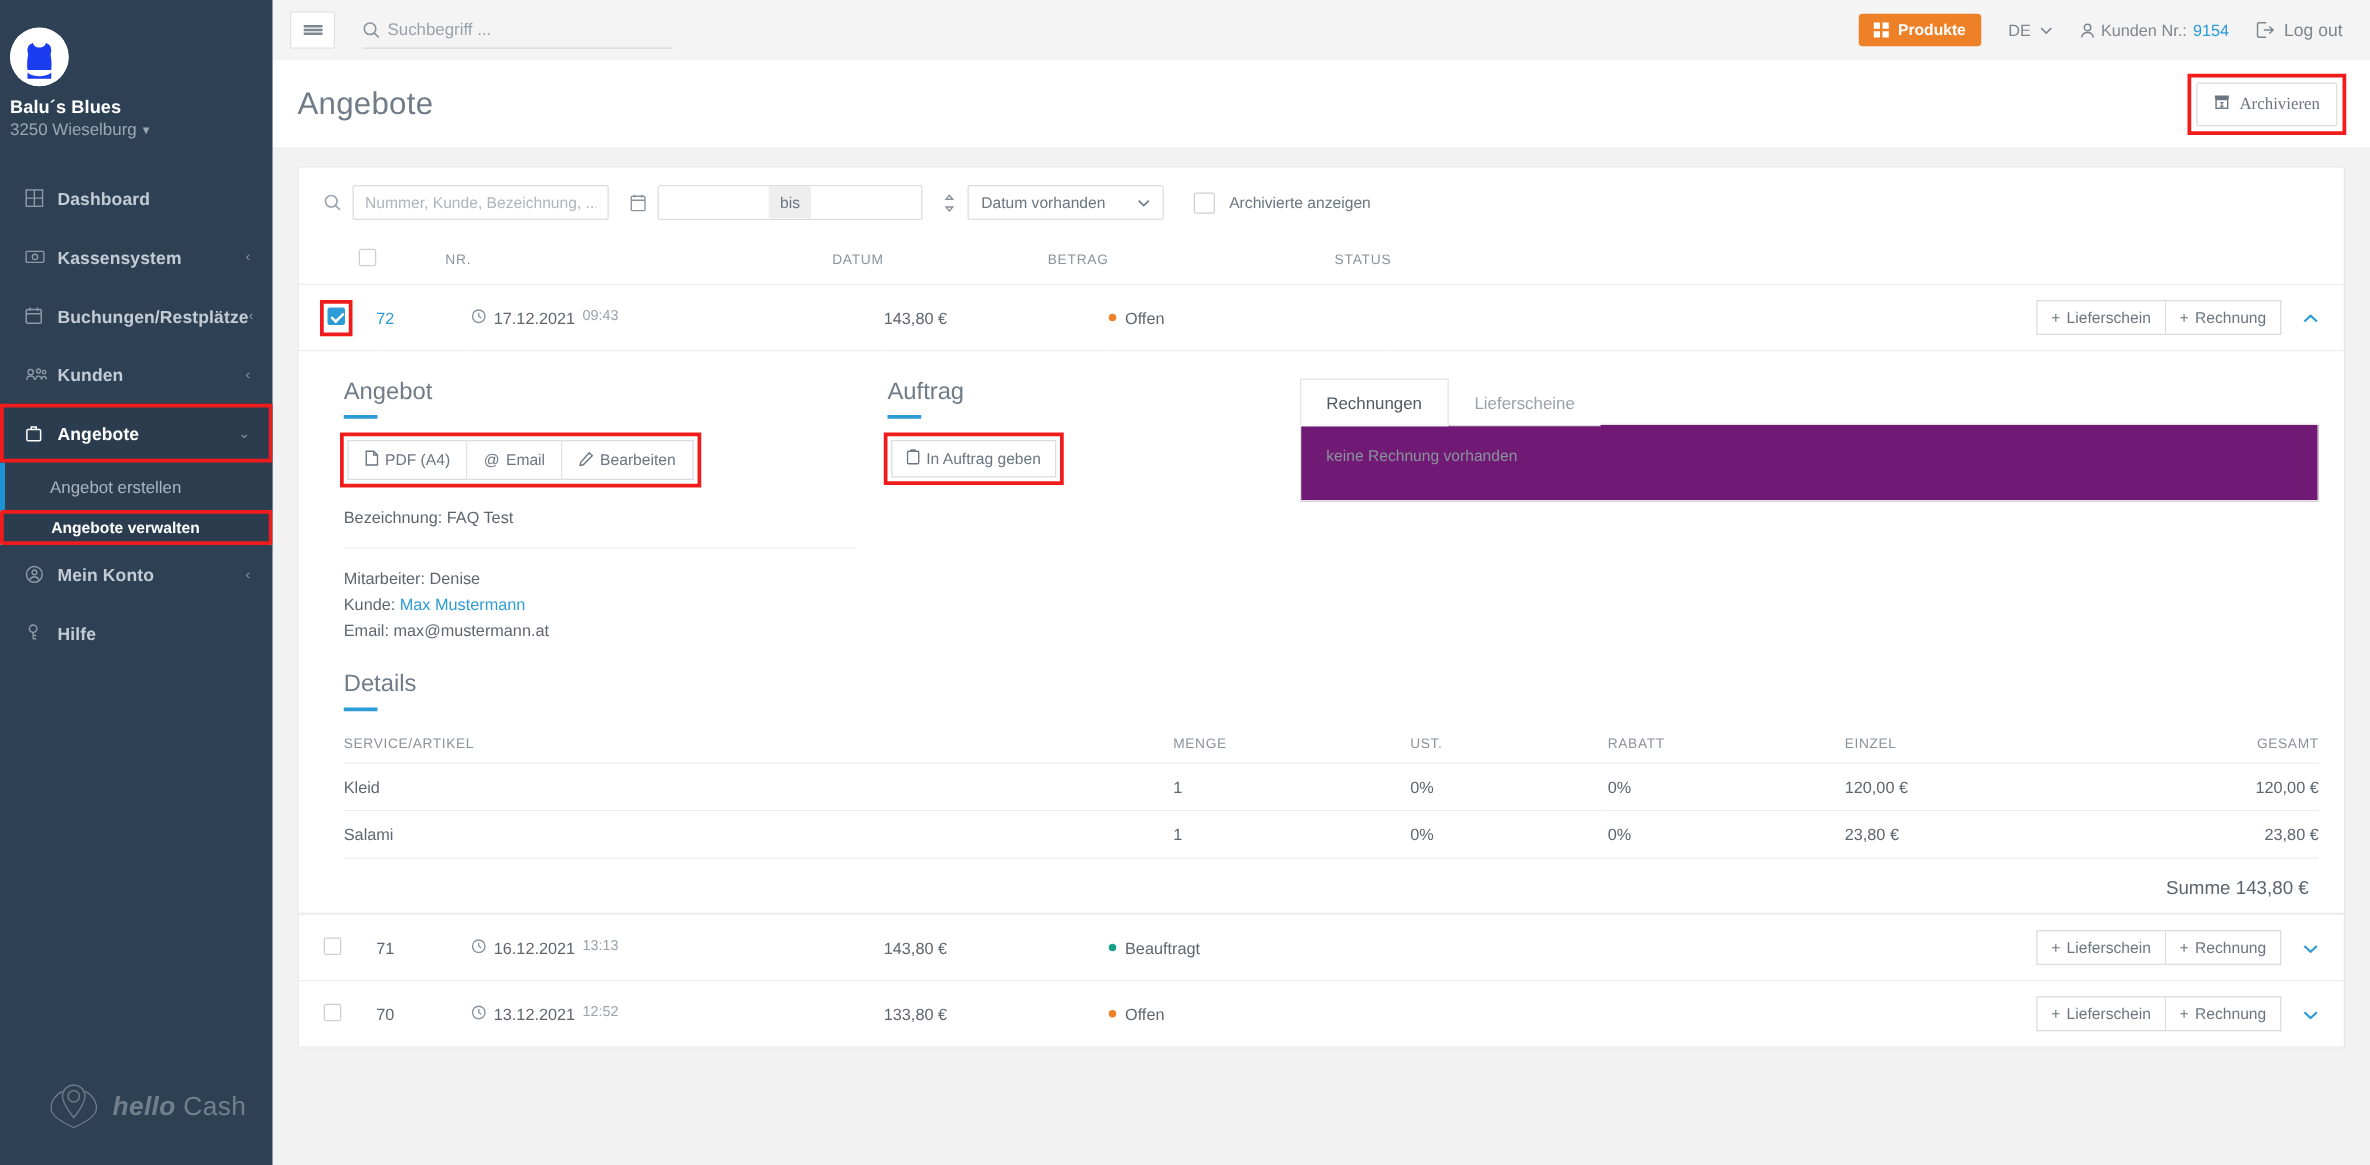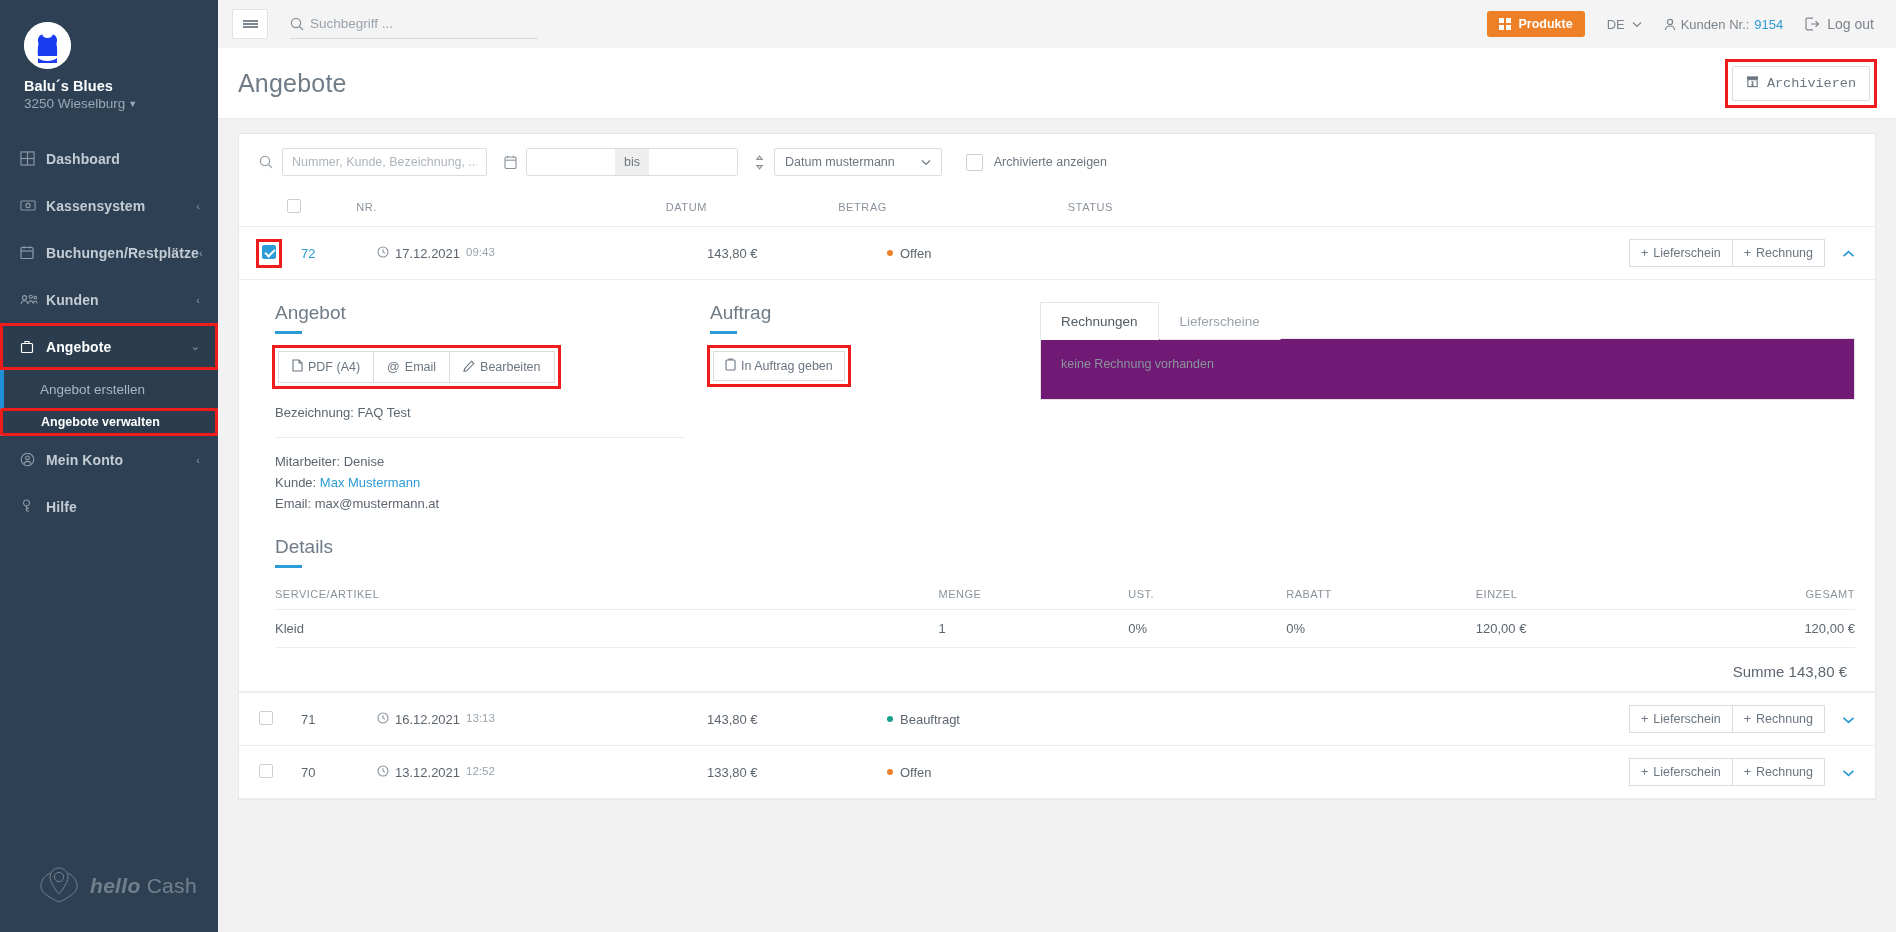--- a/index.html
+++ b/index.html
@@ -11,21 +11,21 @@
     font-size:13px;
   }
   .app { display:flex; width:1896px; height:932px; }
 
   
   .sidebar {
     width:218px; min-width:218px; height:932px;
     background:#2e4154; color:#b9c2cb;
     position:relative; overflow:hidden;
   }
-  .sb-brand { padding:22px 0 14px 24px; }
+  .sb-brand { padding:22px 0 14px 8px; }
   .sb-avatar {
     width:47px; height:47px; border-radius:50%;
     background:#ffffff; overflow:hidden; position:relative;
     display:block;
   }
   .sb-avatar svg { display:block; }
   .sb-name { color:#ffffff; font-weight:bold; font-size:14.5px; margin-top:9px; letter-spacing:.1px;}
   .sb-loc { color:#9aa7b4; font-size:13.5px; margin-top:2px;}
   .sb-caret { display:inline-block; margin-left:3px; font-size:9px; position:relative; top:-1px;}
 
@@ -108,21 +108,21 @@
     display:flex; align-items:center; padding:0 22px 0 20px;
     border-bottom:1px solid #ececec;
   }
   .pagetitle { font-size:25px; color:#6f7c88; font-weight:normal; letter-spacing:.2px;}
   .archiv-wrap {
     margin-left:auto; outline:3px solid #f01c1c; padding:4px; background:#fff;
   }
   .btn-outline {
     border:1px solid #dcdcdc; background:#fff; color:#6b7681;
     font-size:13.5px; padding:8px 13px; display:inline-flex; align-items:center;
-    gap:8px; cursor:pointer; border-radius:2px; font-family:Liberation Mono, monospace;
+    gap:8px; cursor:pointer; border-radius:2px; font-family:Liberation Serif, serif;
   }
 
   .scrollarea { flex:1; overflow:hidden; padding:14px 20px 0 20px; }
   .card { background:#fff; border:1px solid #e7e7e7; }
 
   .filterbar { display:flex; align-items:center; padding:14px 20px 13px 20px; gap:0;}
   .f-search {
     display:flex; align-items:center; gap:9px;
   }
   .f-search .mag { color:#9aa3ac; display:flex;}
@@ -450,21 +450,21 @@
             </div>
           </div>
 
           <div class="f-sort">
             <span class="f-cal">
               <svg width="11" height="15" viewBox="0 0 11 15" fill="none" stroke="currentColor" stroke-width="1.1">
                   <path d="M5.5 1.2L8.2 4.4H2.8zM5.5 13.8L8.2 10.6H2.8z"></path>
                 </svg>
             </span>
             <div class="sel">
-              <span>Datum mustermann</span>
+              <span>Datum vorhanden</span>
               <svg width="10" height="7" viewBox="0 0 10 7" fill="none" stroke="currentColor" stroke-width="1.2">
                   <path d="M1 1.5L5 5.5L9 1.5"></path>
                 </svg>
             </div>
           </div>
 
           <div class="f-check">
             <span class="bigbox"></span>
             <span class="lbl">Archivierte anzeigen</span>
           </div>
@@ -609,20 +609,28 @@
                       </thead>
                       <tbody>
                         <tr>
                           <td class="d-art">Kleid</td>
                           <td class="d-men">1</td>
                           <td class="d-ust">0%</td>
                           <td class="d-rab">0%</td>
                           <td class="d-ein">120,00 €</td>
                           <td class="d-ges">120,00 €</td>
                         </tr>
+                        <tr>
+                          <td class="d-art">Salami</td>
+                          <td class="d-men">1</td>
+                          <td class="d-ust">0%</td>
+                          <td class="d-rab">0%</td>
+                          <td class="d-ein">23,80 €</td>
+                          <td class="d-ges">23,80 €</td>
+                        </tr>
                         <tr class="sumrow">
                           <td colspan="6">Summe 143,80 €</td>
                         </tr>
                       </tbody>
                     </table>
                   </div>
                 </div>
               </td>
             </tr>
 

